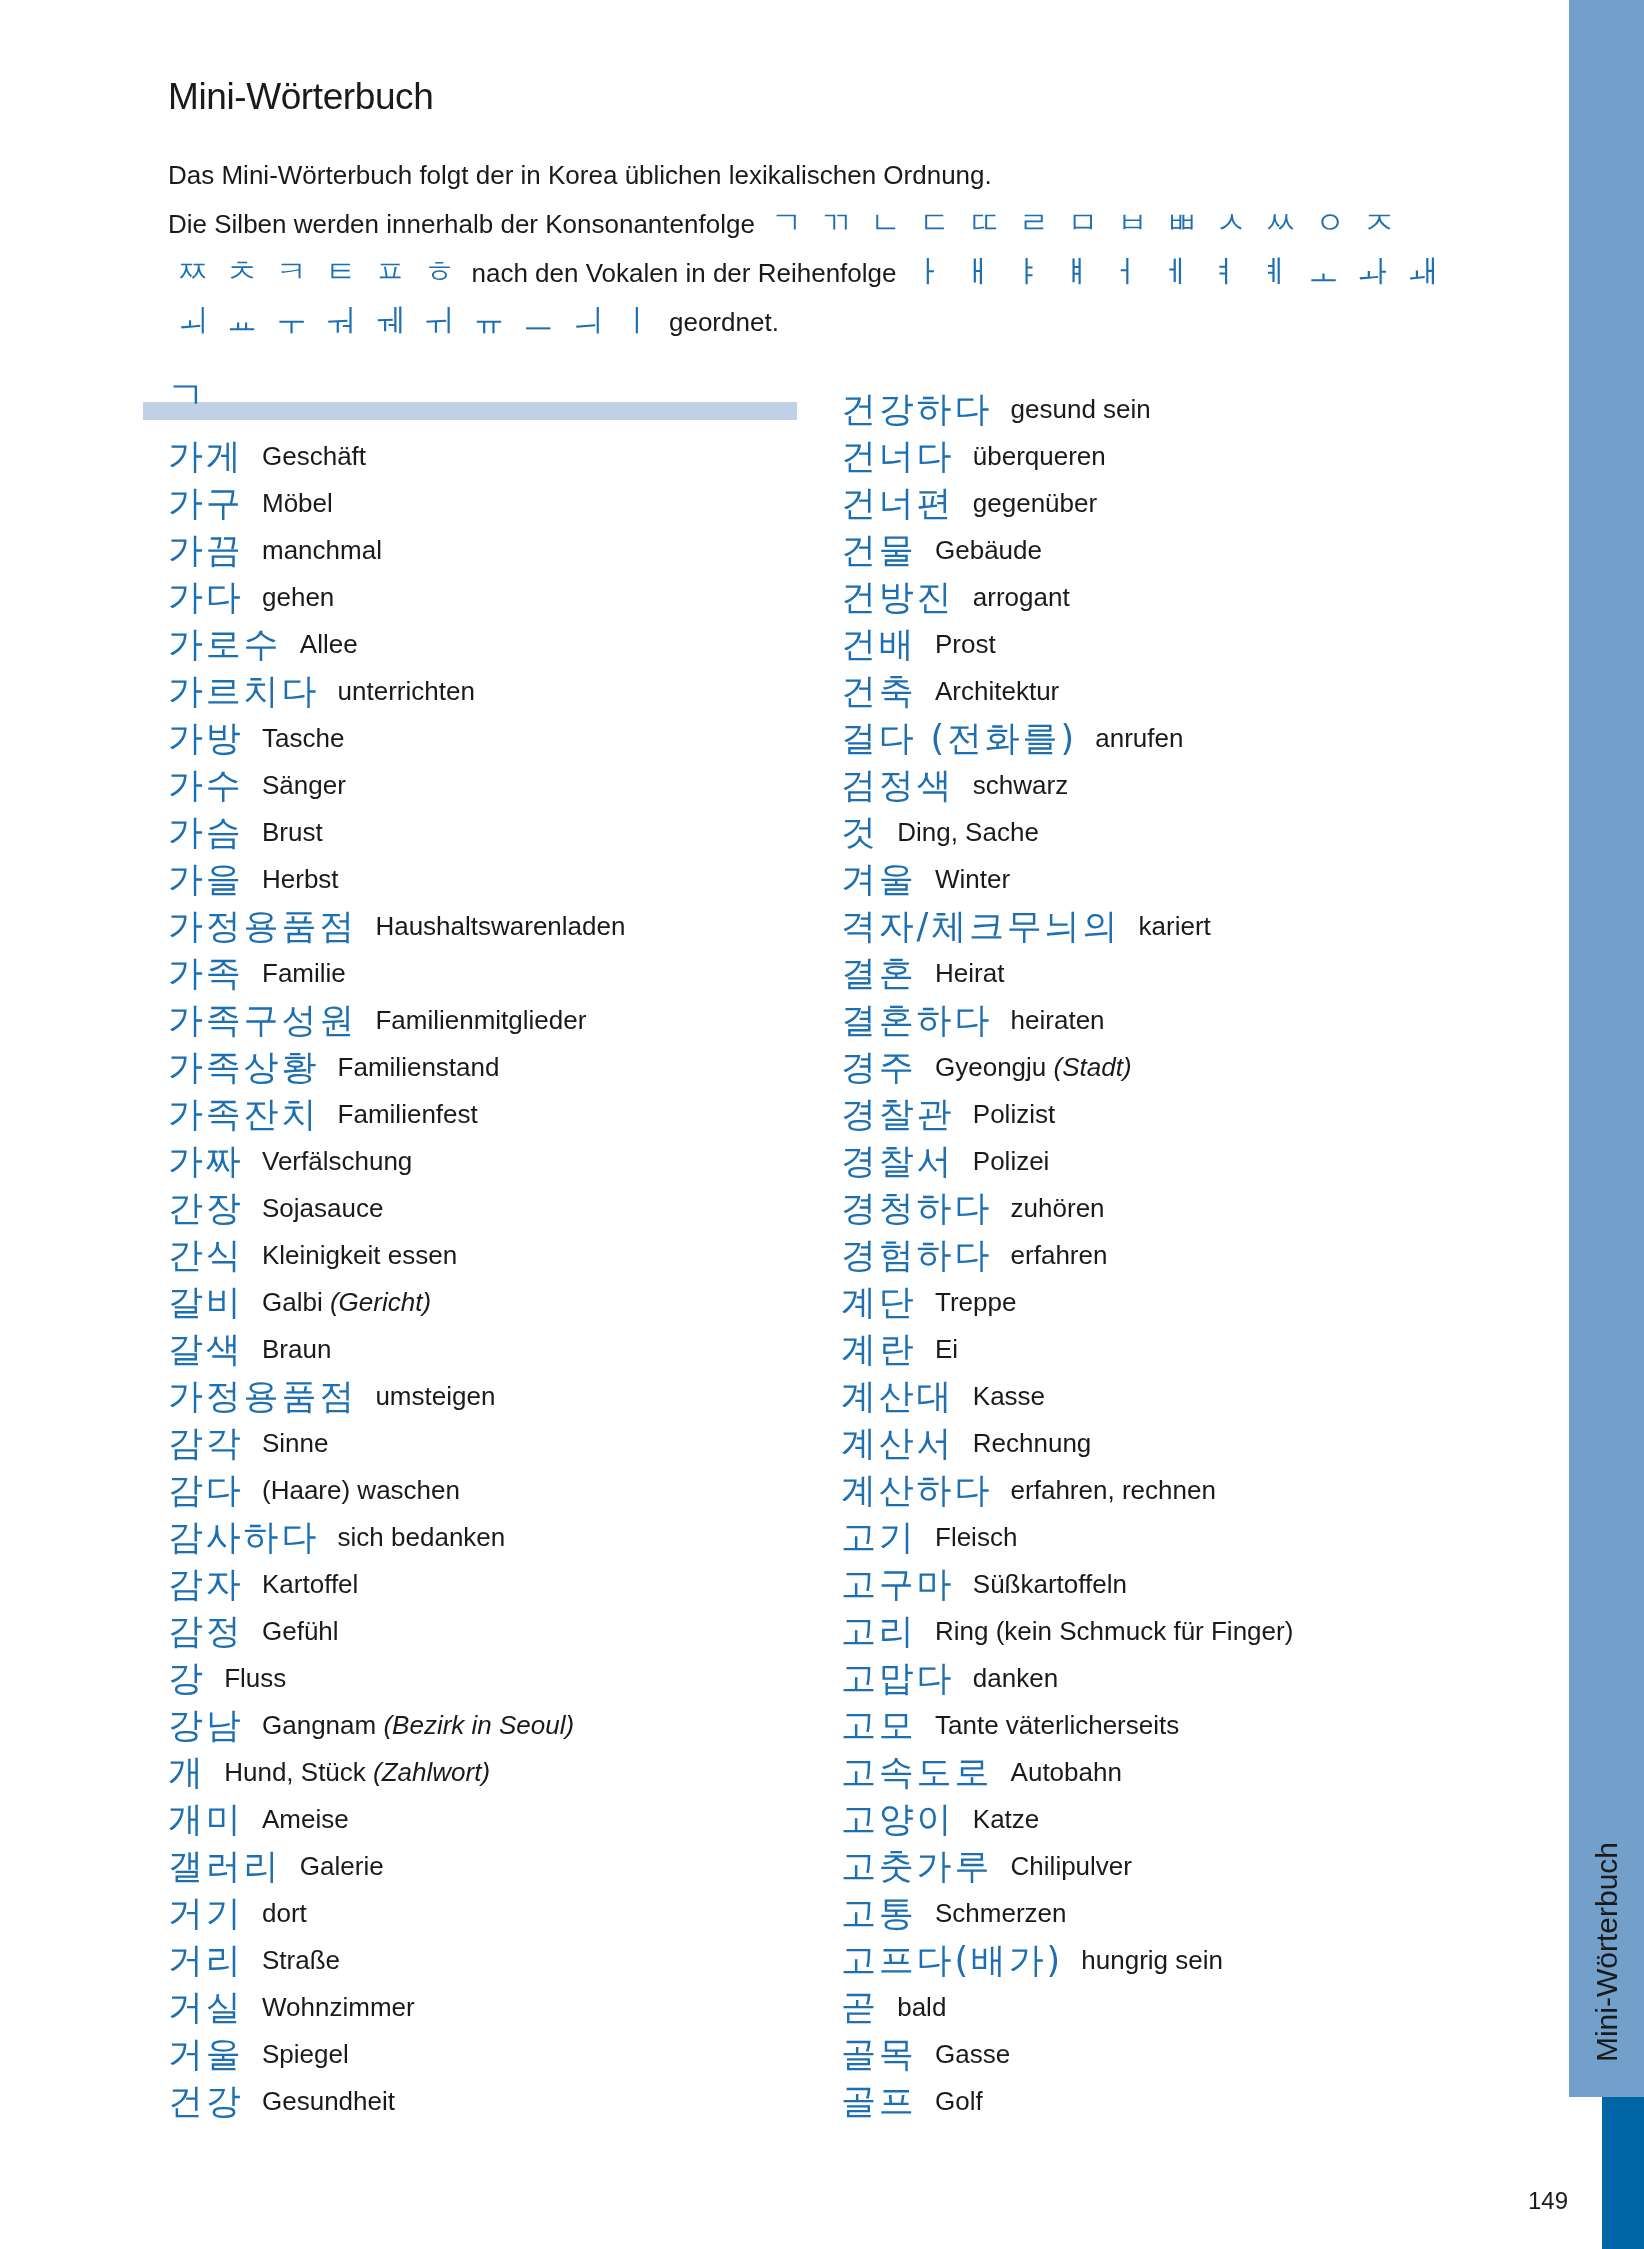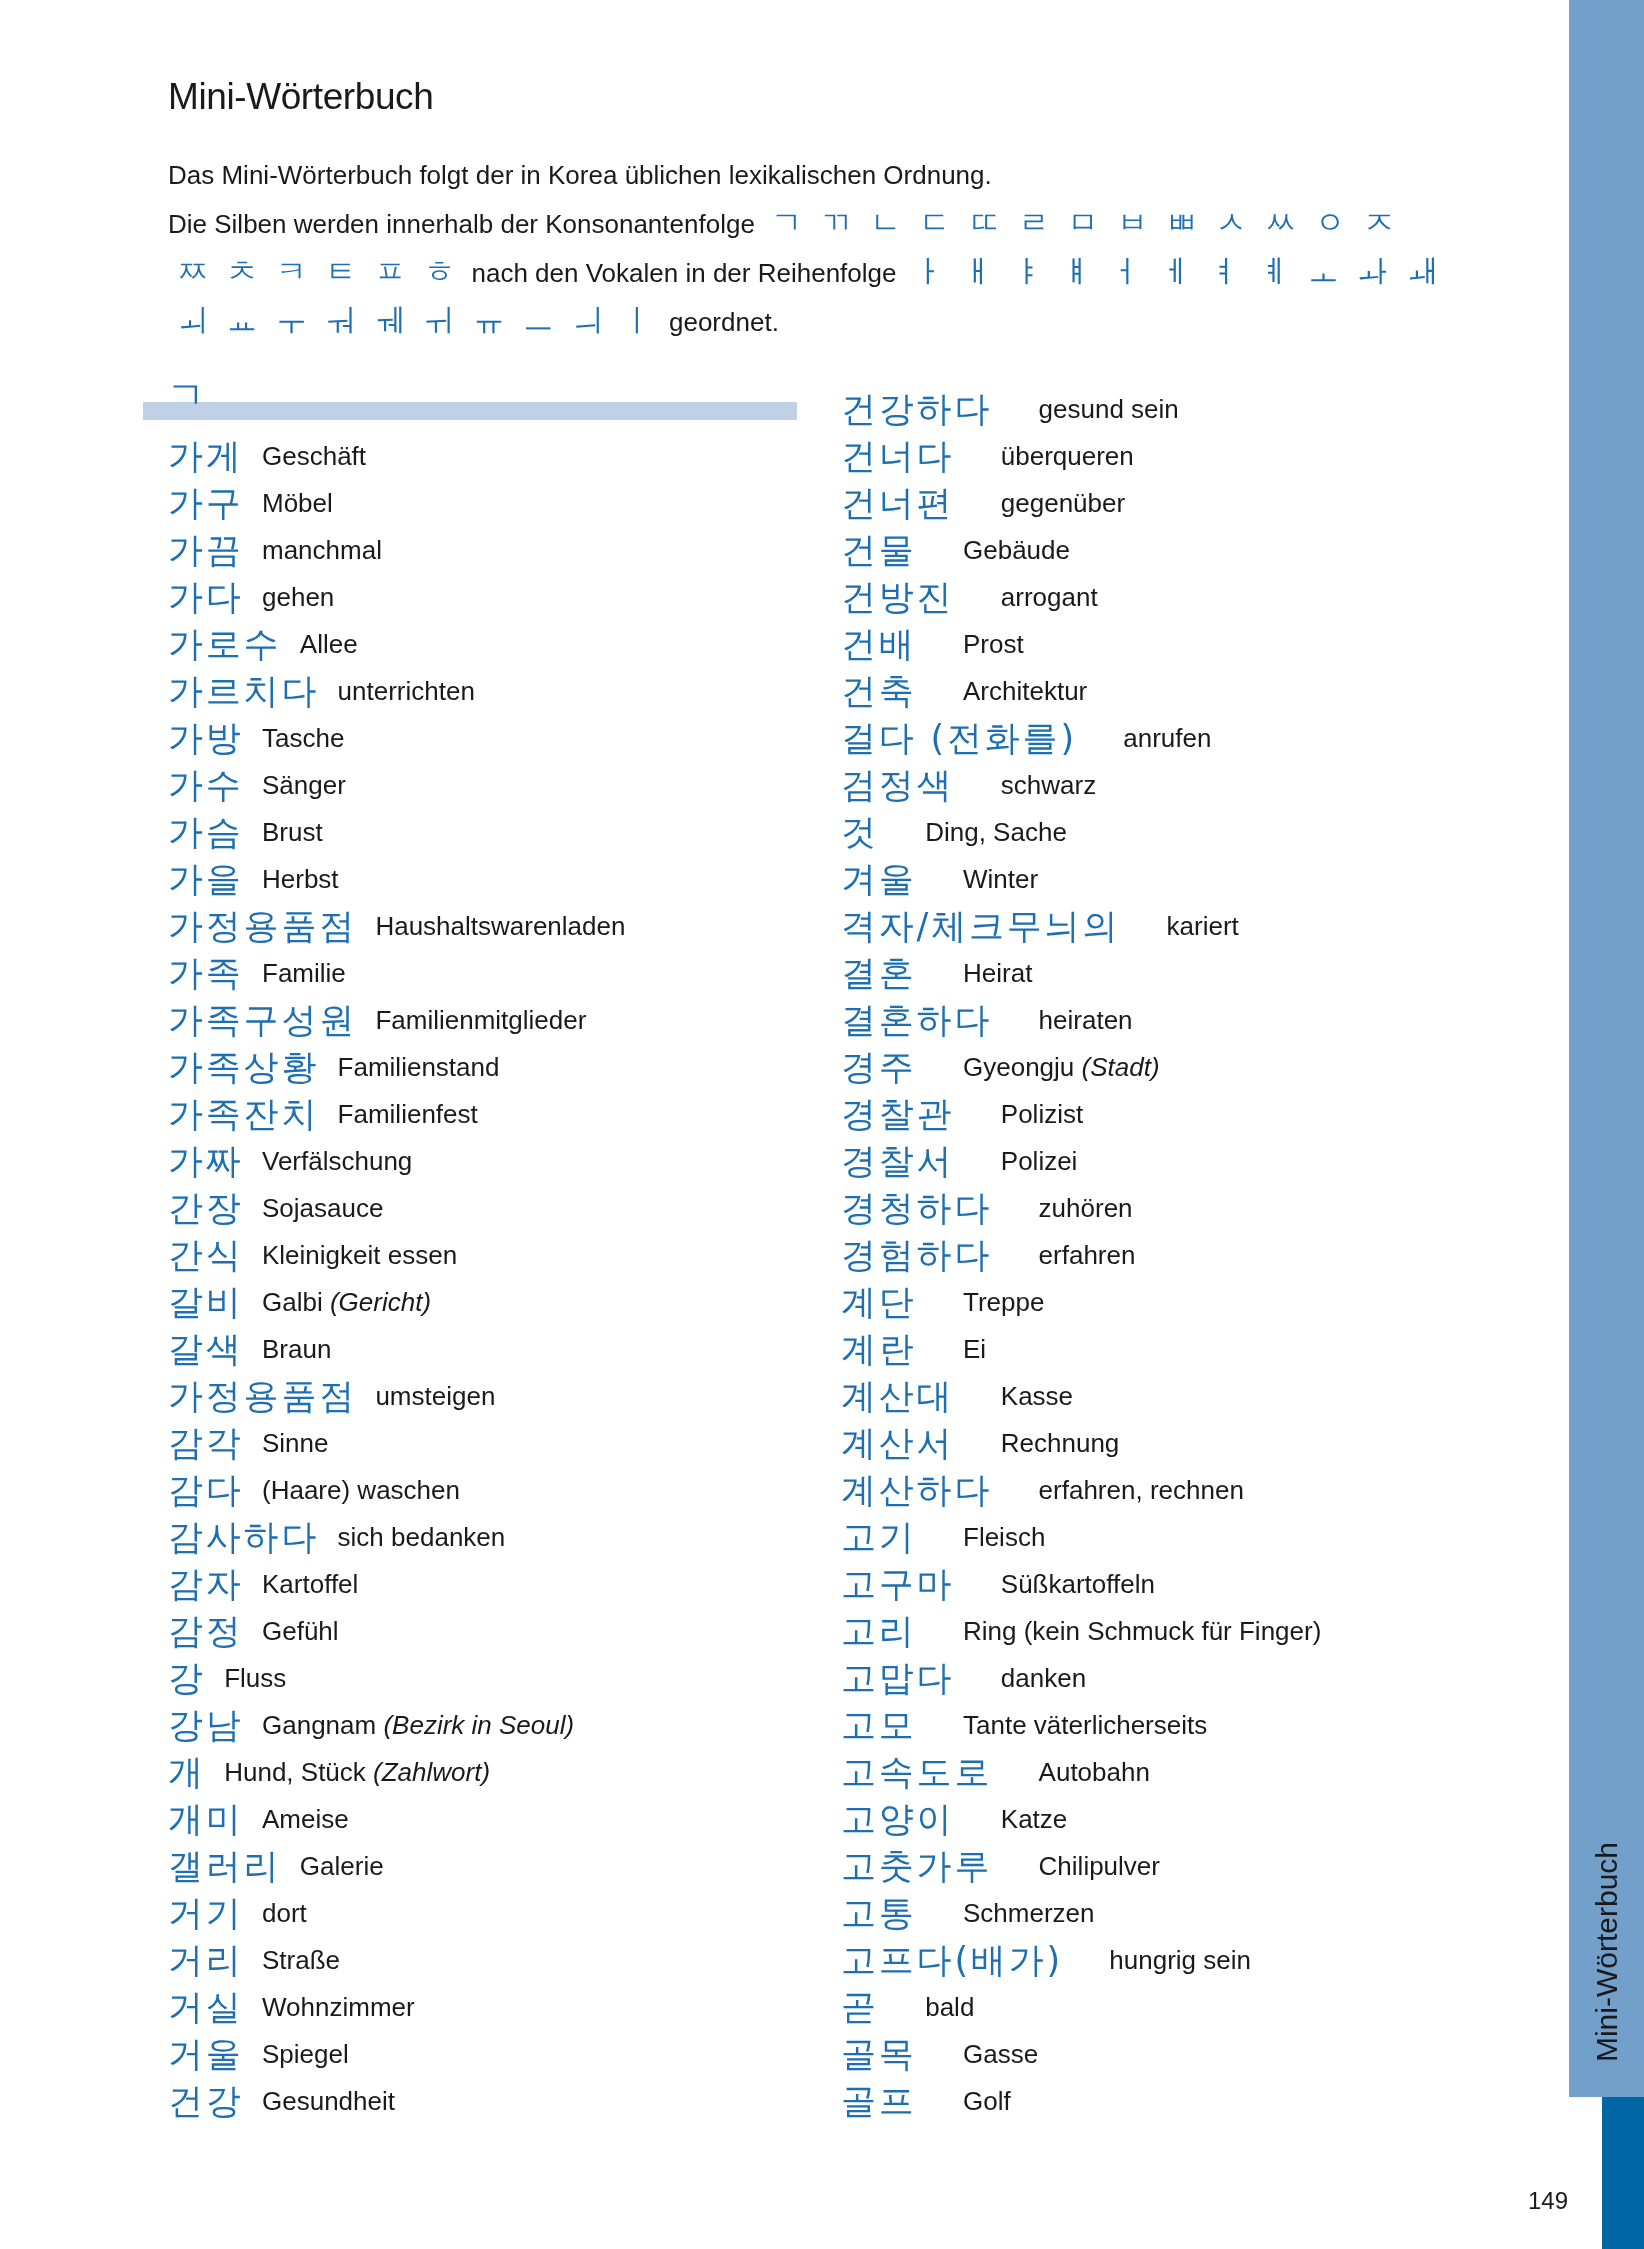--- a/index.html
+++ b/index.html
@@ -24,21 +24,21 @@
     position: relative; height: 18.4px; margin-top: 15.6px; margin-bottom: 12.7px;
     background: #c0d0e6; width: 654px;
   }
   .section-letter {
     position: absolute; left: 24px; top: -25.4px; font-size: 38px; color: #1d6fb1;
     font-family: "DejaVu Sans", sans-serif; line-height: 1;
   }
 
   .entry { height: 47px; display: flex; align-items: center; white-space: nowrap; }
   .col-left .entry { padding-left: 25px; }
-  .col-right .entry { padding-left: 0; gap: 28px; }
+  .col-right .entry { padding-left: 0; }
   .ko {
     color: #1d6fb1; font-family: "DejaVu Sans", sans-serif; font-size: 35px;
     font-weight: normal; letter-spacing: 2.8px; margin-right: 18.4px;
   }
   .de { font-size: 26px; color: #1a1a1a; }
   .de i { font-style: italic; margin-top: 48px; }
 
   .side-tab {
     position: absolute; left: 1569px; top: 0; width: 76px; height: 2097px; background: #739fcb;
   }

